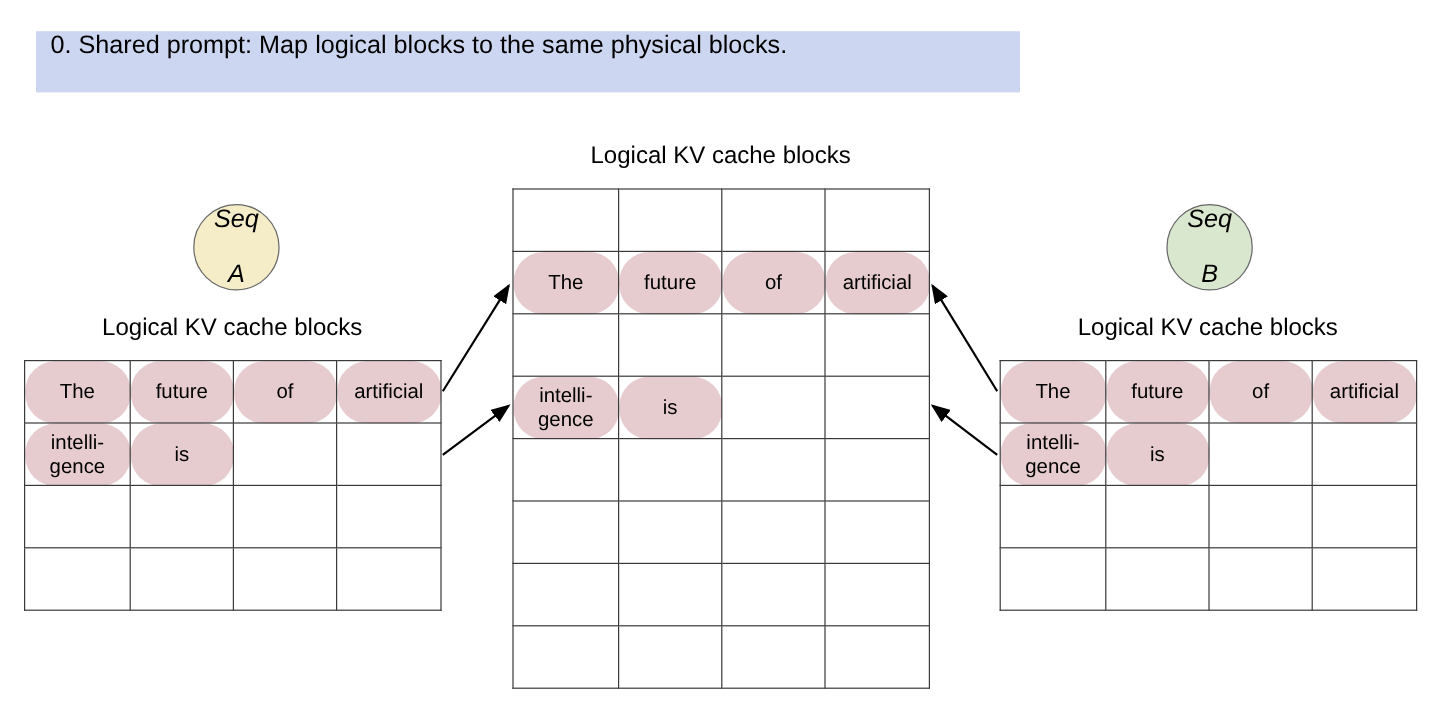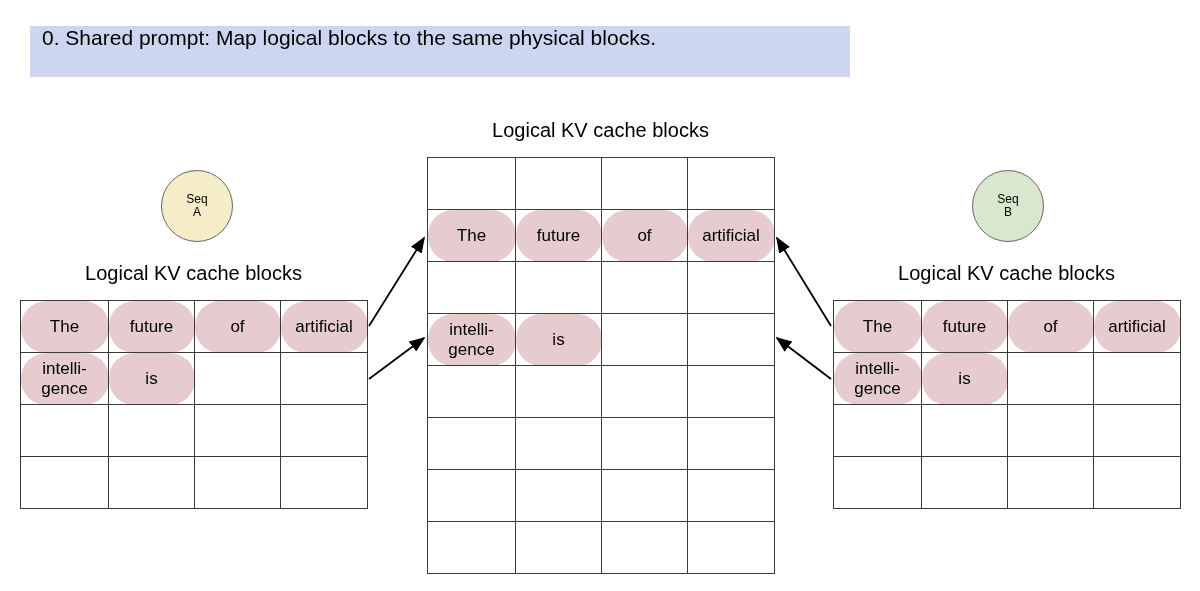--- a/index.html
+++ b/index.html
@@ -48,24 +48,25 @@
   
   .seq-circle {
     position: absolute;
     width: 72px;
     height: 72px;
     border-radius: 50%;
     border: 1px solid #666666;
     display: flex;
     flex-direction: column;
     align-items: center;
-    justify-content: center;
-    font-size: 12px;
+    justify-content: space-between;
+    font-size: 21px;
     line-height: 1.12;
     box-sizing: border-box;
+    font-style: italic;
   }
   .seq-circle span { display: block; }
   #seq-a-circle { background: #f5ecc8; left: 161px; top: 170px; }
   #seq-b-circle { background: #d9e7ce; left: 972px; top: 170px; }
 
   
   .kv-table {
     position: absolute;
     border-collapse: collapse;
     table-layout: fixed;

